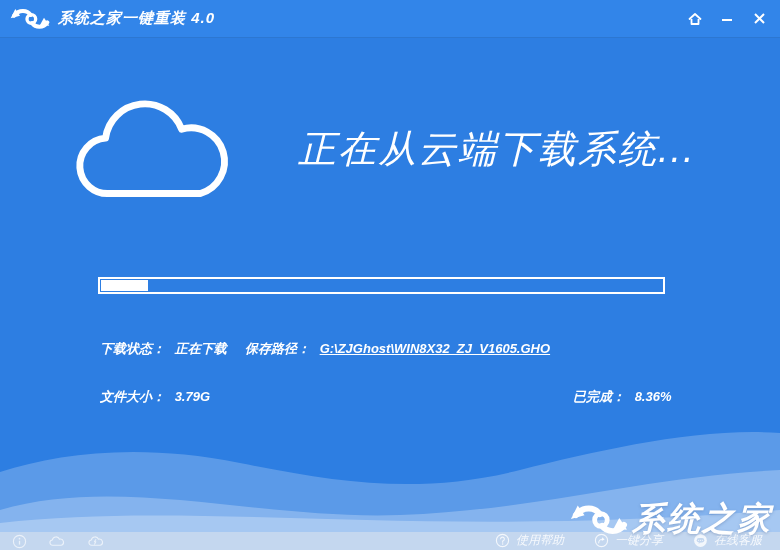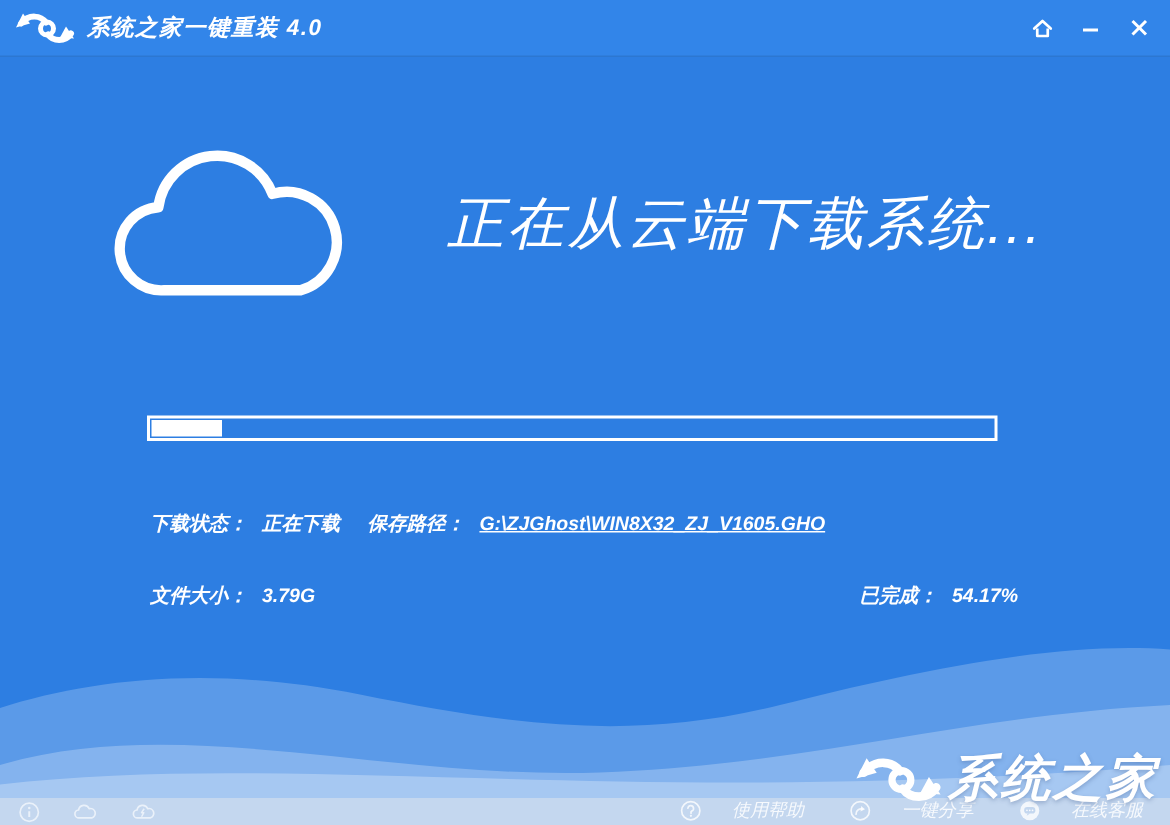--- a/index.html
+++ b/index.html
@@ -35,21 +35,21 @@
   .s6 { left:573px; top:388px; }
   .path-link { color:#ffffff; text-decoration:underline; font-weight:bold; }
 
   
   .waves { position:absolute; left:0; bottom:0; width:780px; height:135px; z-index:1; }
 
   
   .footerbar { position:absolute; left:0; bottom:0; width:100%; height:18px; background:#c4d7ef; z-index:3; }
   .footer-left { position:absolute; left:12px; bottom:1px; display:flex; align-items:center; gap:20px; z-index:4; }
   .footer-right { position:absolute; right:18px; bottom:1px; display:flex; align-items:center; gap:30px; z-index:4; }
-  .footer-item { display:flex; align-items:center; gap:20px; color:rgba(255,255,255,0.85);
+  .footer-item { display:flex; align-items:center; gap:6px; color:rgba(255,255,255,0.85);
     font-size:12px; cursor:pointer; white-space:nowrap; }
   .f-icon { width:15px; height:15px; display:block; }
 
   
   .watermark { position:absolute; right:8px; bottom:8px; display:flex; align-items:center; gap:4px; z-index:5; }
   .wm-swoosh { width:58px; height:38px; }
   .wm-text { color:#ffffff; font-size:33px; font-weight:bold; letter-spacing:2px;
     text-shadow:0 1px 3px rgba(60,90,140,0.35); }
 </style>
 </head>
@@ -104,21 +104,21 @@
   <div class="stat s2">
     <span class="lbl">保存路径：</span>
     <a href="#" class="path-link">G:\ZJGhost\WIN8X32_ZJ_V1605.GHO</a>
   </div>
   <div class="stat s3">
     <span class="lbl">文件大小：</span>
     <span>3.79G</span>
   </div>
   <div class="stat s6">
     <span class="lbl">已完成：</span>
-    <span>54.17%</span>
+    <span>8.36%</span>
   </div>
 
   <svg class="waves" viewBox="0 0 780 135" preserveAspectRatio="none">
     <path d="M0,57 C60,38 140,28 240,48 C340,68 420,80 520,55 C600,35 700,12 780,18 L780,135 L0,135 Z" fill="rgba(255,255,255,0.22)"></path>
     <path d="M0,95 C120,60 260,105 400,100 C540,95 640,62 780,55 L780,135 L0,135 Z" fill="rgba(255,255,255,0.25)"></path>
     <path d="M0,135 L0,108 C200,85 420,125 780,95 L780,135 Z" fill="rgba(255,255,255,0.28)"></path>
   </svg>
 
   <div class="footerbar"></div>
 

